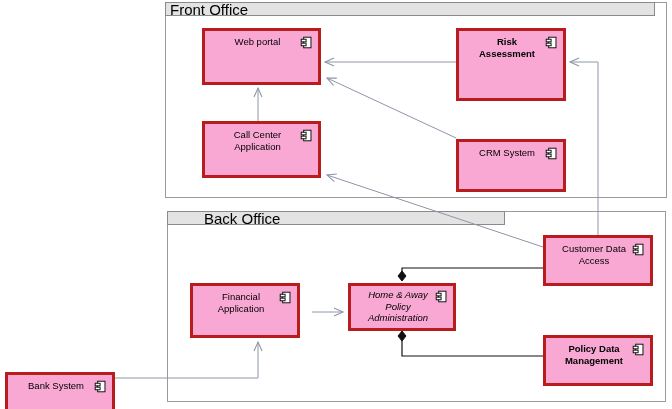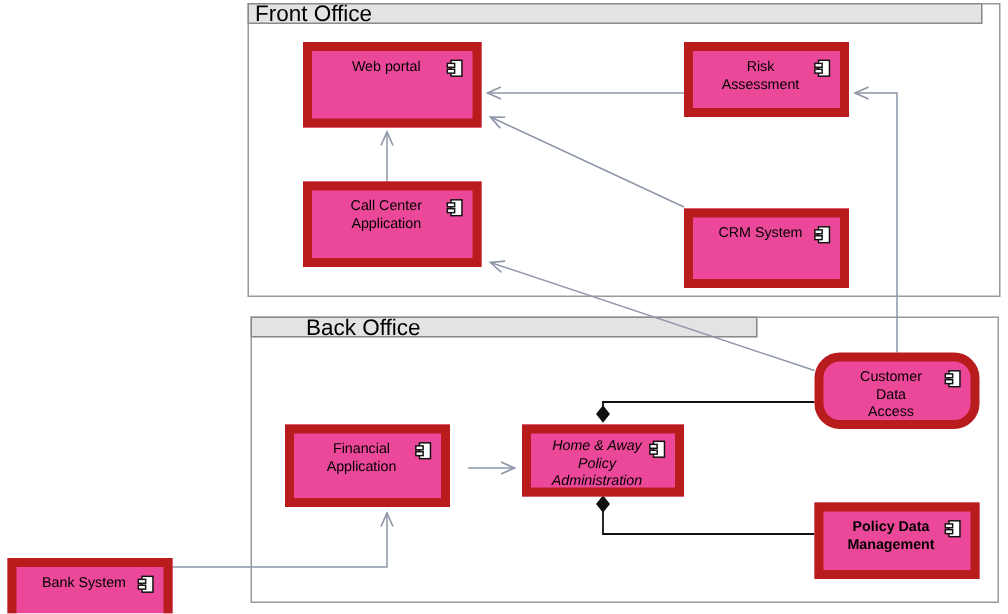--- a/index.html
+++ b/index.html
@@ -32,22 +32,22 @@
     color: #000000;
     line-height: 12px;
     padding: 1px 0 0 4px;
     height: 14px;
     white-space: nowrap;
   }
   
   .component {
     position: absolute;
     box-sizing: border-box;
-    background: #ec4899;
-    border: 6px solid #b91c1c;
+    background: #f9a8d4;
+    border: 3px solid #b91c1c;
     color: #000000;
   }
   .component .label {
     display: block;
     text-align: center;
     font-size: 9.5px;
     line-height: 11.5px;
     padding: 5px 22px 0 14px;
     white-space: pre-line;
     color: #000000;
@@ -132,21 +132,21 @@
 
   <div class="component" style="left:202px; top:28px; width:119px; height:57px;">
     <span class="label">Web portal</span>
     <svg class="comp-icon" viewBox="0 0 16 16">
       <rect x="4.5" y="1.5" width="9" height="13" fill="#ffffff" stroke="#111111" stroke-width="1.2"></rect>
       <rect x="1.5" y="4" width="6" height="3.2" fill="#ffffff" stroke="#111111" stroke-width="1.2"></rect>
       <rect x="1.5" y="8.8" width="6" height="3.2" fill="#ffffff" stroke="#111111" stroke-width="1.2"></rect>
     </svg>
   </div>
 
-  <div class="component" style="left:456px; top:28px; width:110px; height:50px;">
+  <div class="component" style="left:456px; top:28px; width:110px; height:73px;font-weight:bold;">
     <span class="label">Risk
 Assessment</span>
     <svg class="comp-icon" viewBox="0 0 16 16">
       <rect x="4.5" y="1.5" width="9" height="13" fill="#ffffff" stroke="#111111" stroke-width="1.2"></rect>
       <rect x="1.5" y="4" width="6" height="3.2" fill="#ffffff" stroke="#111111" stroke-width="1.2"></rect>
       <rect x="1.5" y="8.8" width="6" height="3.2" fill="#ffffff" stroke="#111111" stroke-width="1.2"></rect>
     </svg>
   </div>
 
   <div class="component" style="left:202px; top:121px; width:119px; height:57px;">
@@ -161,21 +161,21 @@
 
   <div class="component" style="left:456px; top:123px; width:110px; height:53px;margin-top:16px;">
     <span class="label">CRM System</span>
     <svg class="comp-icon" viewBox="0 0 16 16">
       <rect x="4.5" y="1.5" width="9" height="13" fill="#ffffff" stroke="#111111" stroke-width="1.2"></rect>
       <rect x="1.5" y="4" width="6" height="3.2" fill="#ffffff" stroke="#111111" stroke-width="1.2"></rect>
       <rect x="1.5" y="8.8" width="6" height="3.2" fill="#ffffff" stroke="#111111" stroke-width="1.2"></rect>
     </svg>
   </div>
 
-  <div class="component" style="left:543px; top:235px; width:110px; height:51px;border-radius:17px;">
+  <div class="component" style="left:543px; top:235px; width:110px; height:51px;">
     <span class="label">Customer Data
 Access</span>
     <svg class="comp-icon" viewBox="0 0 16 16">
       <rect x="4.5" y="1.5" width="9" height="13" fill="#ffffff" stroke="#111111" stroke-width="1.2"></rect>
       <rect x="1.5" y="4" width="6" height="3.2" fill="#ffffff" stroke="#111111" stroke-width="1.2"></rect>
       <rect x="1.5" y="8.8" width="6" height="3.2" fill="#ffffff" stroke="#111111" stroke-width="1.2"></rect>
     </svg>
   </div>
 
   <div class="component" style="left:190px; top:283px; width:110px; height:55px;">

